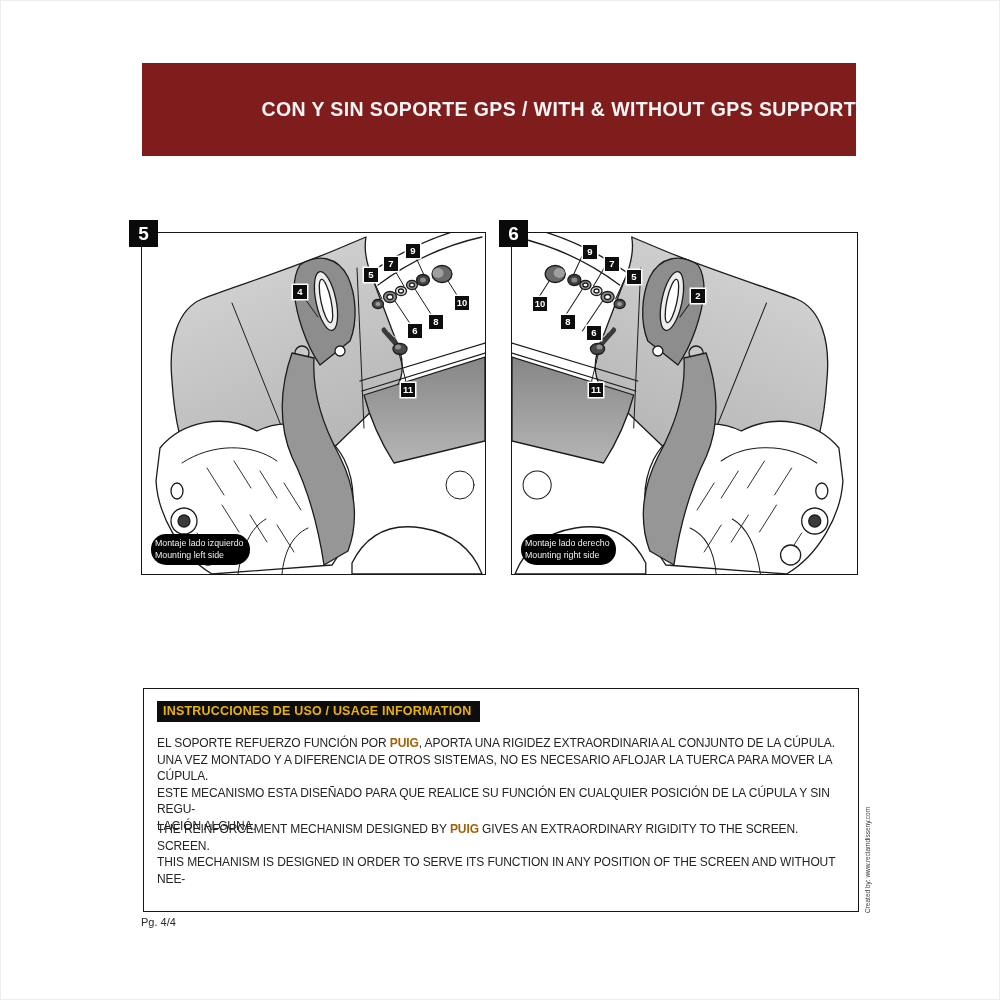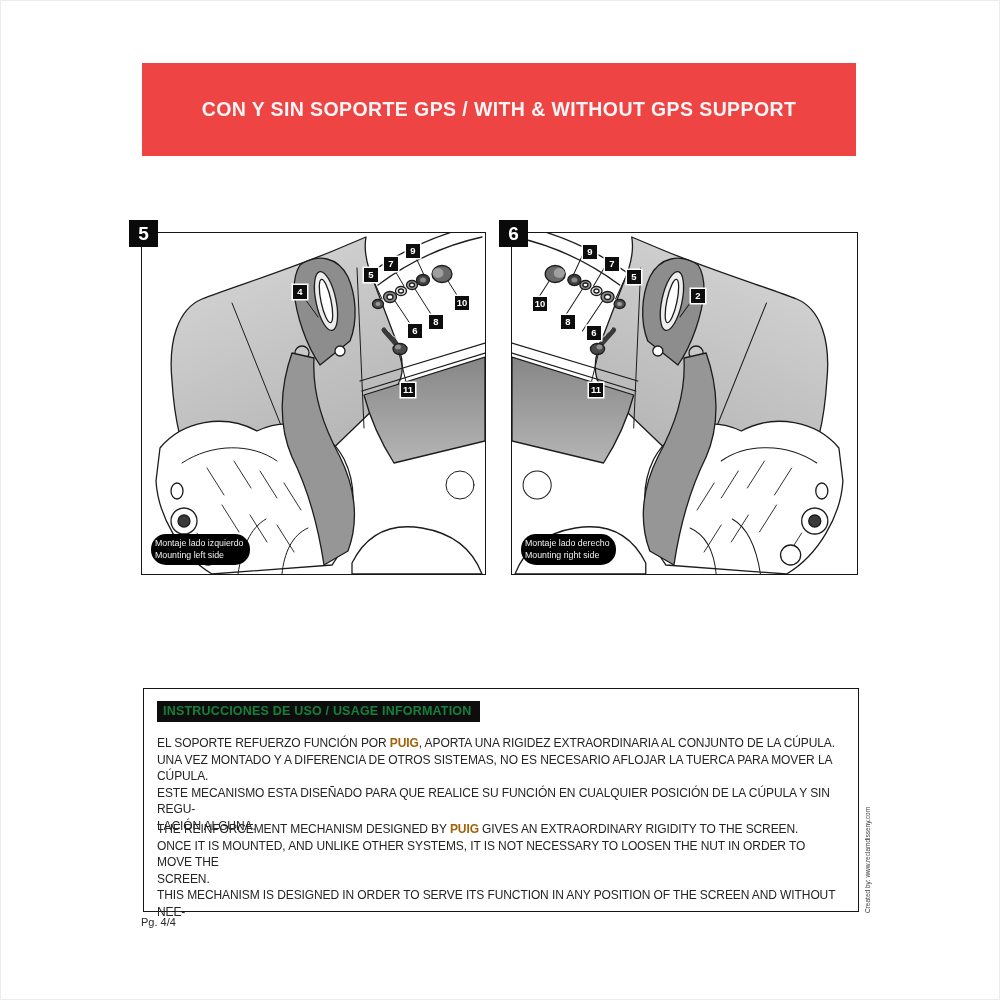--- a/index.html
+++ b/index.html
@@ -4,21 +4,21 @@
 <style>
   html,body{margin:0;padding:0;background:#ffffff;}
   .page{
     position:relative;width:1000px;height:1000px;background:#ffffff;
     font-family:"Liberation Sans","DejaVu Sans",sans-serif;color:#1a1a1a;
     overflow:hidden;border:1px solid #ececec;box-sizing:border-box;
   }
   
   .header-bar{
     position:absolute;left:141px;top:62px;width:714px;height:93px;
-    background:#ef4444;display:flex;align-items:center;justify-content:center;
+    background:#7f1d1d;display:flex;align-items:center;justify-content:flex-end;
   }
   .header-bar .title{
     color:#f5f5f5;font-size:19.5px;font-weight:bold;letter-spacing:.4px;white-space:nowrap;
   }
   
   .panel{
     position:absolute;top:231px;height:341px;border:1.4px solid #161616;background:#ffffff;
   }
   .panel.left{left:140px;width:343px;}
   .panel.right{left:510px;width:345px;}
@@ -35,21 +35,21 @@
   .caption-box{
     position:absolute;left:9px;bottom:9px;background:#000000;color:#f2f2f2;
     font-size:8.8px;line-height:1.45;padding:3px 6px 3px 4px;white-space:nowrap;border-radius:15px;
   }
   
   .instructions{
     position:absolute;left:142px;top:687px;width:716px;height:224px;
     border:1.5px solid #161616;background:#ffffff;box-sizing:border-box;
   }
   .usage-heading{
-    position:absolute;left:13px;top:12px;background:#0d0d0d;color:#15803d;
+    position:absolute;left:13px;top:12px;background:#0d0d0d;color:#eab308;
     font-size:12.5px;font-weight:bold;letter-spacing:.2px;padding:3px 9px 4px 6px;white-space:nowrap;
   }
   .para{position:absolute;left:13px;right:18px;font-size:12px;line-height:16.6px;color:#242424;letter-spacing:-0.1px;}
   .para-es{top:46px;}
   .para-en{top:132px;}
   .para b{font-weight:bold;color:#a16207;}
   
   .page-num{position:absolute;left:140px;top:915px;font-size:11px;color:#2a2a2a;}
   .credits{
     position:absolute;left:860px;top:792px;width:12px;height:120px;
@@ -269,21 +269,20 @@
   <div class="instructions">
     <div class="usage-heading">INSTRUCCIONES DE USO / USAGE INFORMATION</div>
     <div class="para para-es">
       <div><span>EL SOPORTE REFUERZO FUNCIÓN POR </span><b>PUIG</b><span>, APORTA UNA RIGIDEZ EXTRAORDINARIA AL CONJUNTO DE LA CÚPULA.</span></div>
       <div>UNA VEZ MONTADO Y A DIFERENCIA DE OTROS SISTEMAS, NO ES NECESARIO AFLOJAR LA TUERCA PARA MOVER LA CÚPULA.</div>
       <div>ESTE MECANISMO ESTA DISEÑADO PARA QUE REALICE SU FUNCIÓN EN CUALQUIER POSICIÓN DE LA CÚPULA Y SIN REGU-</div>
       <div>LACIÓN ALGUNA.</div>
     </div>
     <div class="para para-en">
       <div><span>THE REINFORCEMENT MECHANISM DESIGNED BY </span><b>PUIG</b><span> GIVES AN EXTRAORDINARY RIGIDITY TO THE SCREEN.</span></div>
-      <div>ONCE IT IS MOUNTED, AND UNLIKE OTHER SYSTEMS, IT IS NOT NECESSARY TO LOOSEN THE NUT IN ORDER TO MOVE THE</div>
       <div>SCREEN.</div>
       <div>THIS MECHANISM IS DESIGNED IN ORDER TO SERVE ITS FUNCTION IN ANY POSITION OF THE SCREEN AND WITHOUT NEE-</div>
     </div>
   </div>
 
   <div class="page-num">Pg. 4/4</div>
   <div class="credits">Created by: www.reclamdisseny.com</div>
 
 </div>
 

